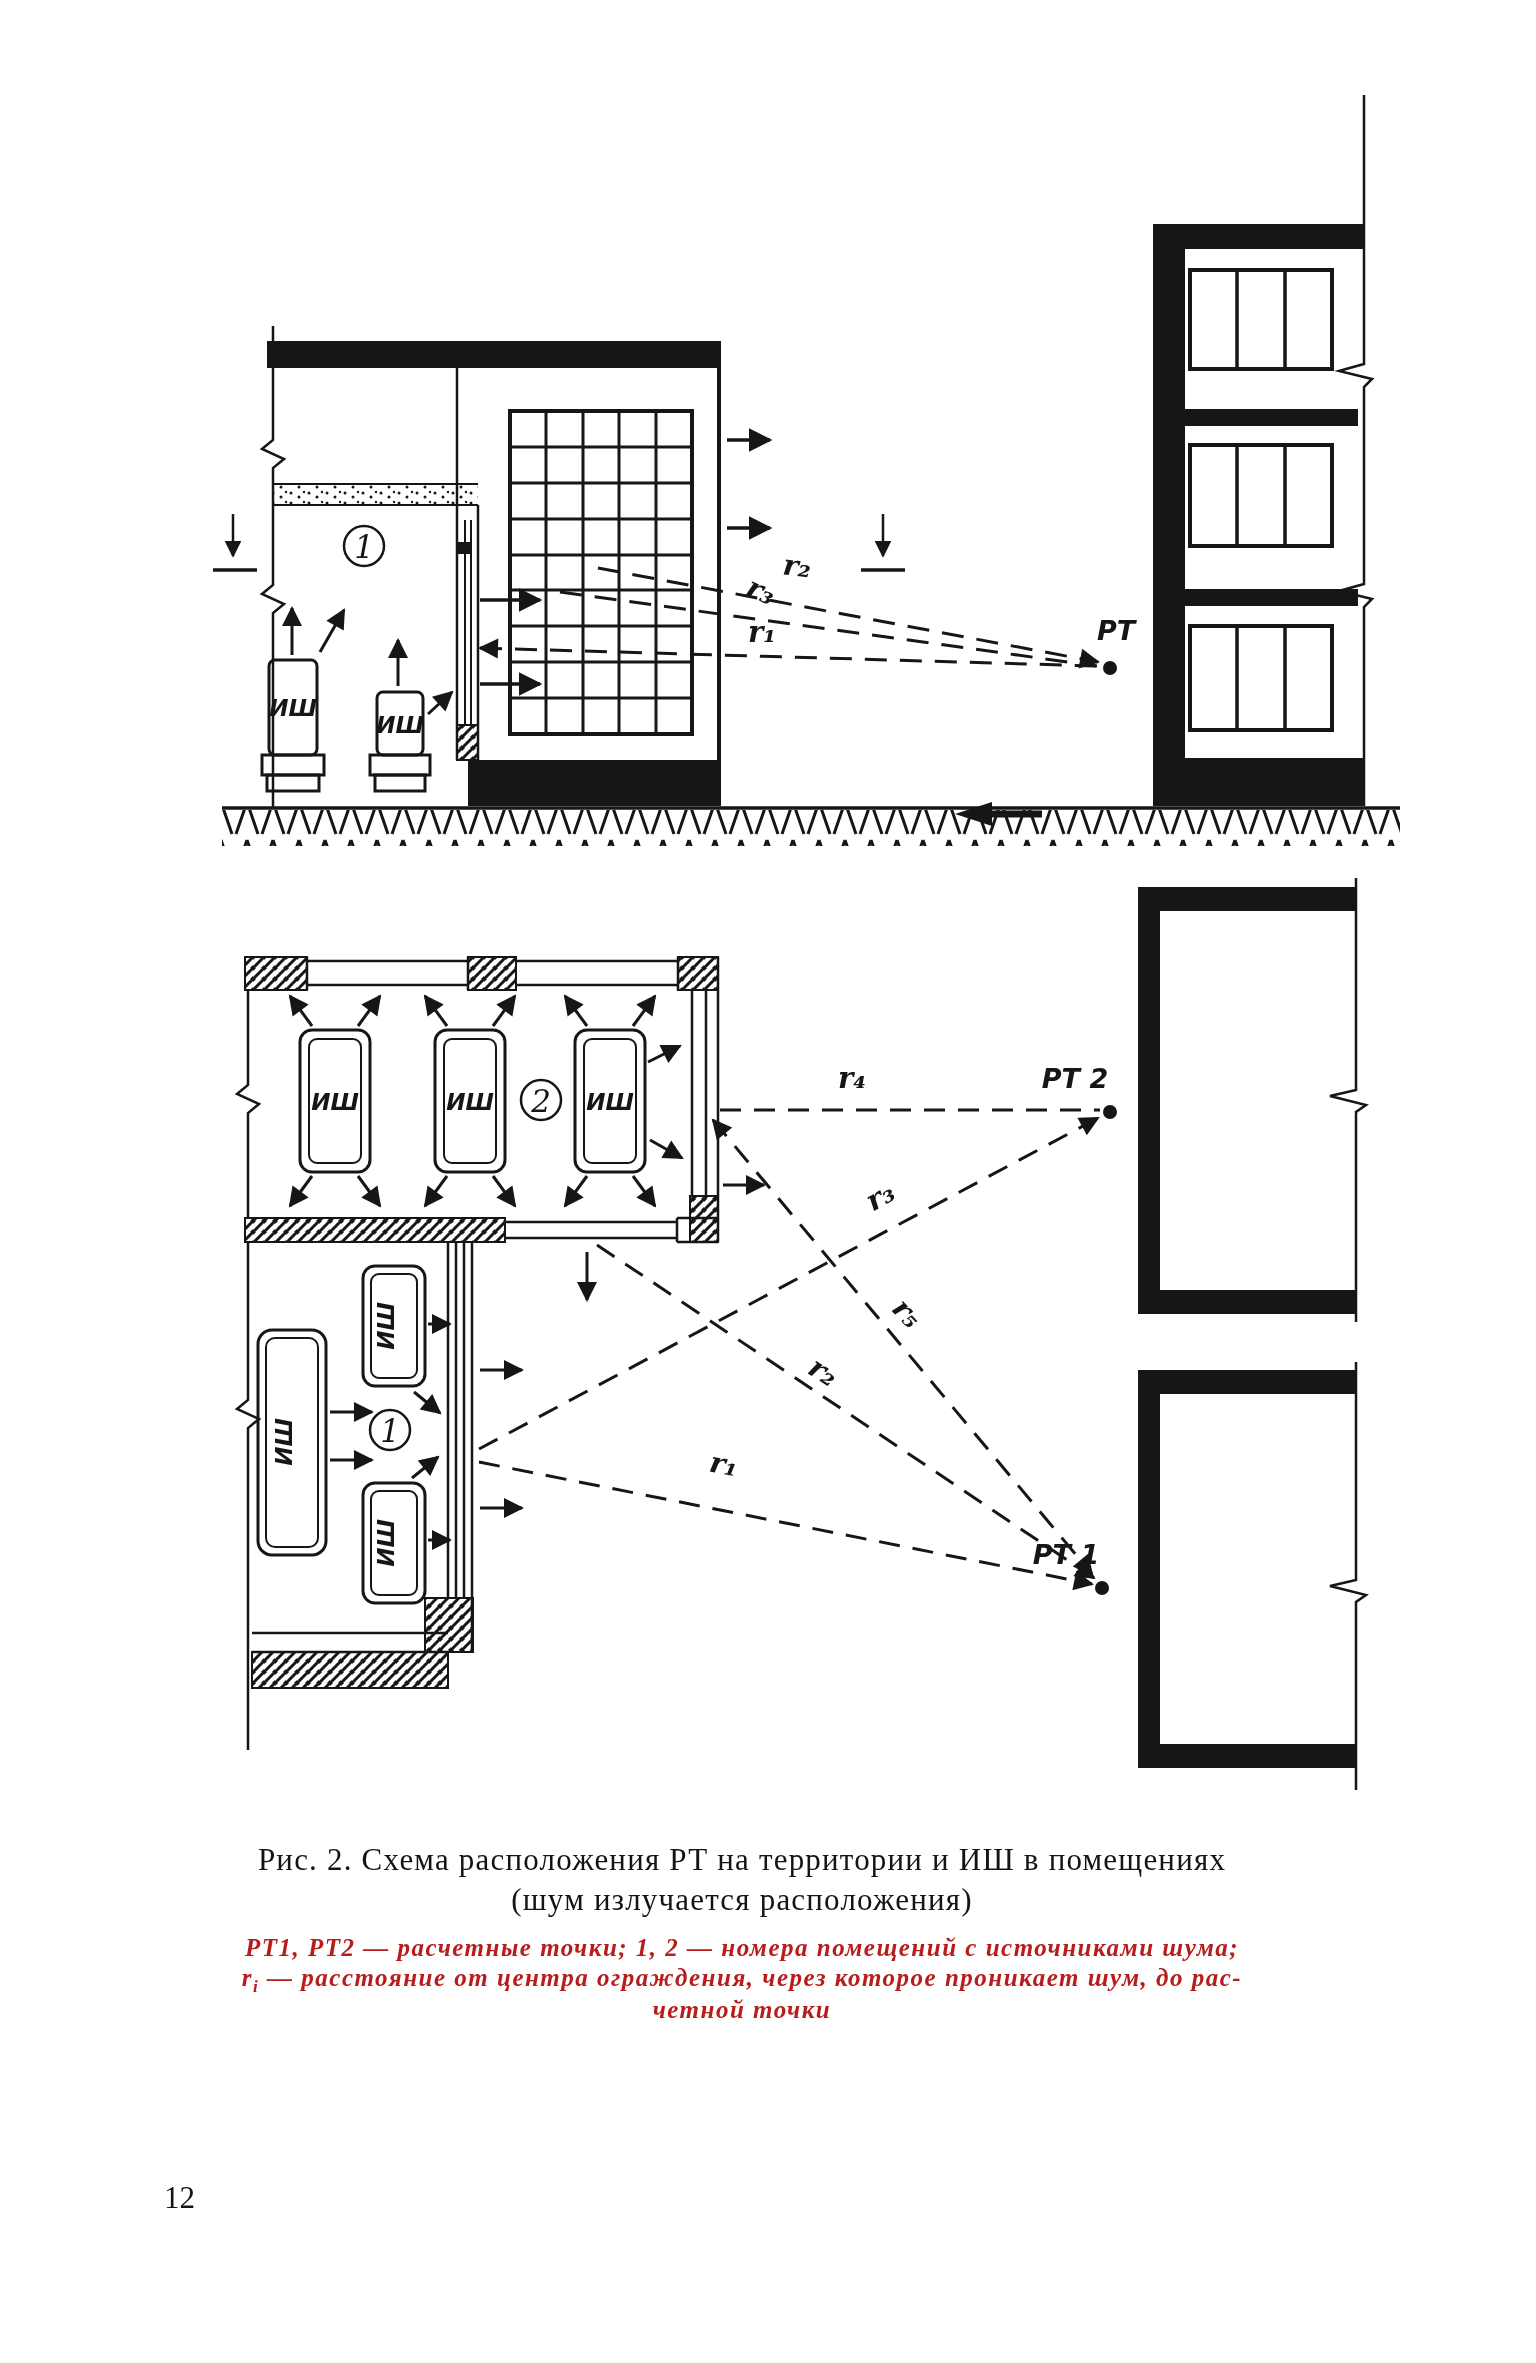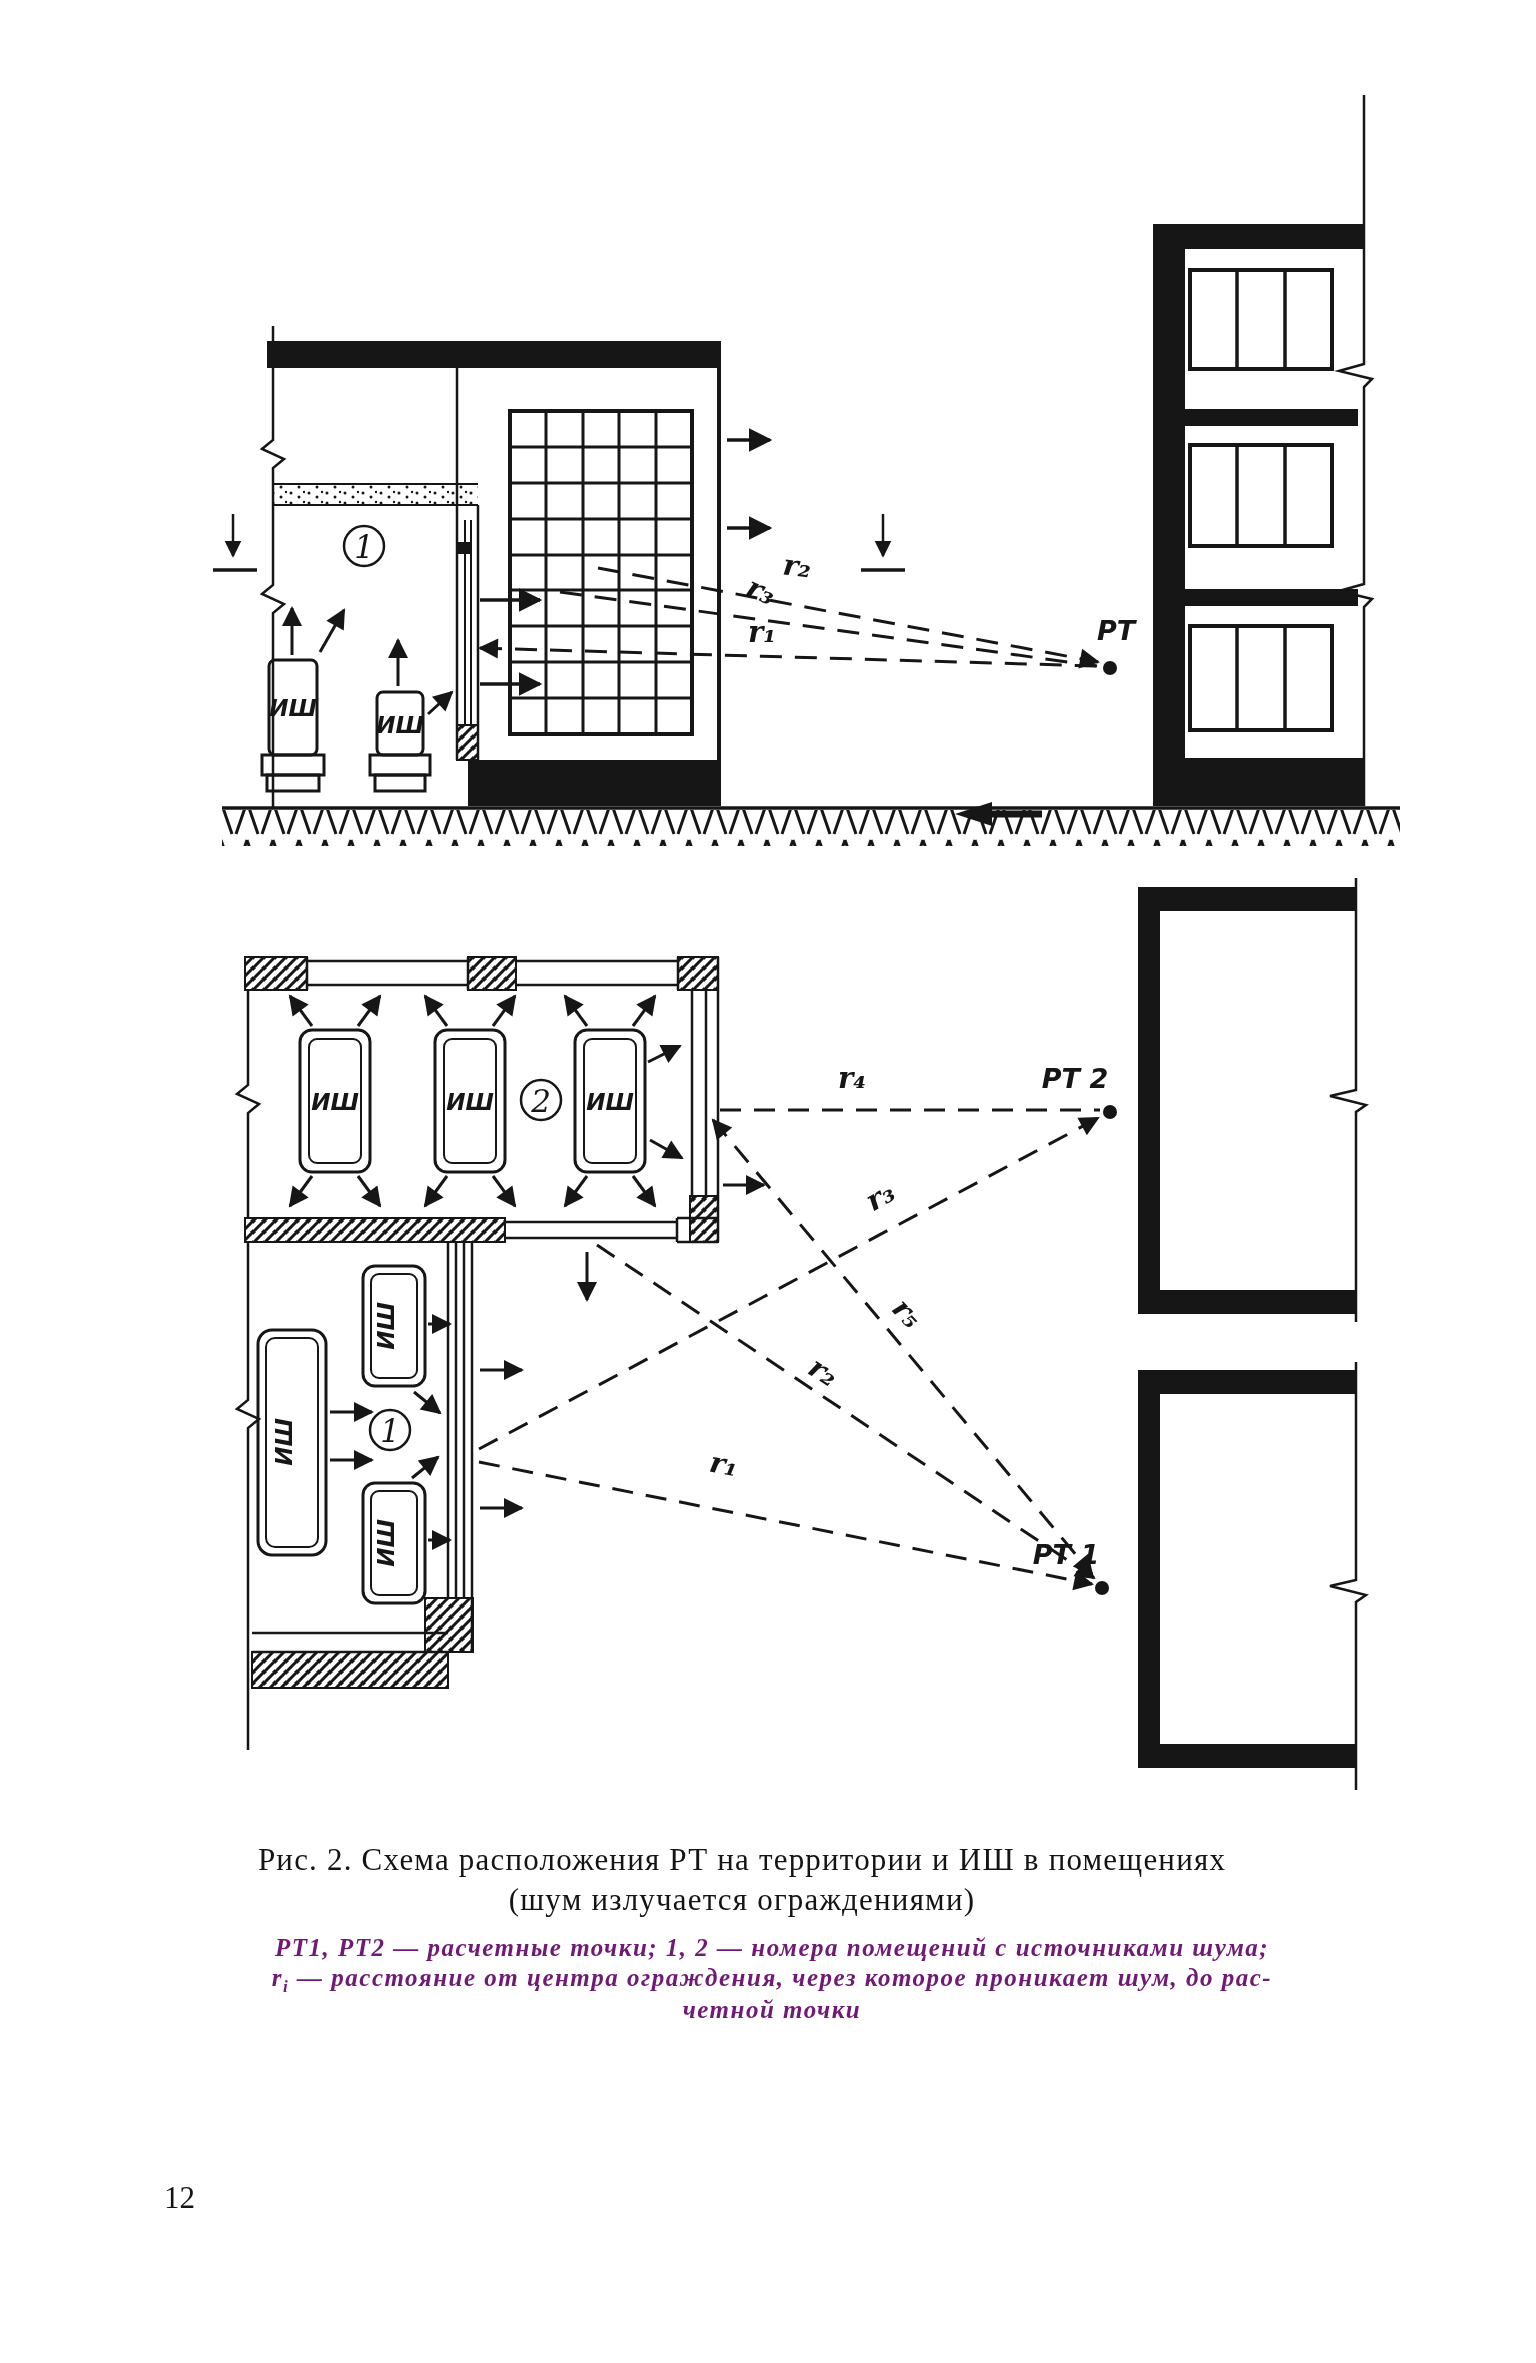--- a/index.html
+++ b/index.html
@@ -11,21 +11,21 @@
   svg.fig { position:absolute; left:0; top:0; }
   .ink   { stroke:#161616; fill:none; }
   .fillk { fill:#161616; stroke:none; }
   text   { fill:#161616; }
   .ml2 { font:italic bold 23px "DejaVu Sans", sans-serif; }
   .rl  { font:italic bold 29px "DejaVu Serif", serif; }
   .ptl { font:italic bold 27px "DejaVu Sans", sans-serif; }
   .cn  { font:italic 31px "DejaVu Serif", serif; }
   .cap-line { position:absolute; left:0; width:1484px; text-align:center; white-space:nowrap; }
   .cap-title  { font-size:31px; letter-spacing:1.2px; color:#141414; }
-  .cap-legend { font-size:25px; font-style:italic; font-weight:bold; letter-spacing:1.5px; color:#701a75;margin-left:30px; }
+  .cap-legend { font-size:25px; font-style:italic; font-weight:bold; letter-spacing:1.5px; color:#b91c1c; }
   .cap-legend sub { font-size:17px; }
   .pageno { position:absolute; left:164px; top:2180px; font-size:31px; color:#141414; }
 </style>
 </head>
 <body>
 
 <div class="page">
 
 <svg class="fig" width="1536" height="2363" viewBox="0 0 1536 2363">
   <defs>
@@ -290,20 +290,20 @@
     <g>
       <rect class="fillk" x="1138" y="1370" width="218" height="24"></rect>
       <rect class="fillk" x="1138" y="1370" width="22" height="398"></rect>
       <rect class="fillk" x="1138" y="1744" width="218" height="24"></rect>
       <path class="ink" stroke-width="2.5" d="M1356,1362 V1580 l-26,6 l36,9 l-10,7 V1790"></path>
     </g>
   </g>
 </svg>
 
 <div class="cap-line cap-title" style="top:1842px">Рис. 2. Схема расположения РТ на территории и ИШ в помещениях</div>
-<div class="cap-line cap-title" style="top:1882px">(шум излучается ограждениями)</div>
+<div class="cap-line cap-title" style="top:1882px">(шум излучается расположения)</div>
 <div class="cap-line cap-legend" style="top:1934px">РТ1, РТ2 — расчетные точки; 1, 2 — номера помещений с источниками шума;</div>
 <div class="cap-line cap-legend" style="top:1964px"><span>r</span><sub>i</sub><span> — расстояние от центра ограждения, через которое проникает шум, до рас-</span></div>
 <div class="cap-line cap-legend" style="top:1996px">четной точки</div>
 
 <div class="pageno">12</div>
 
 </div>
 
 </body></html>

